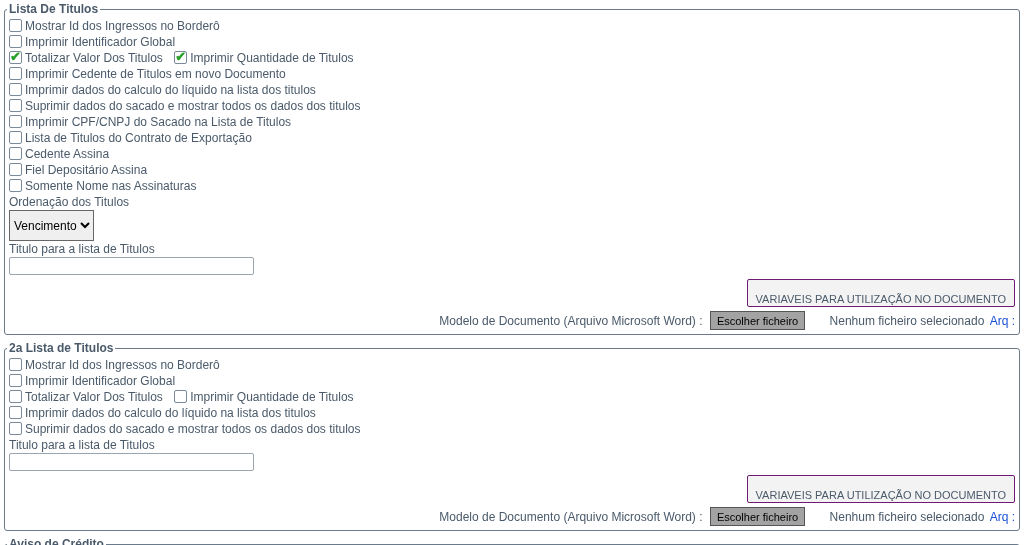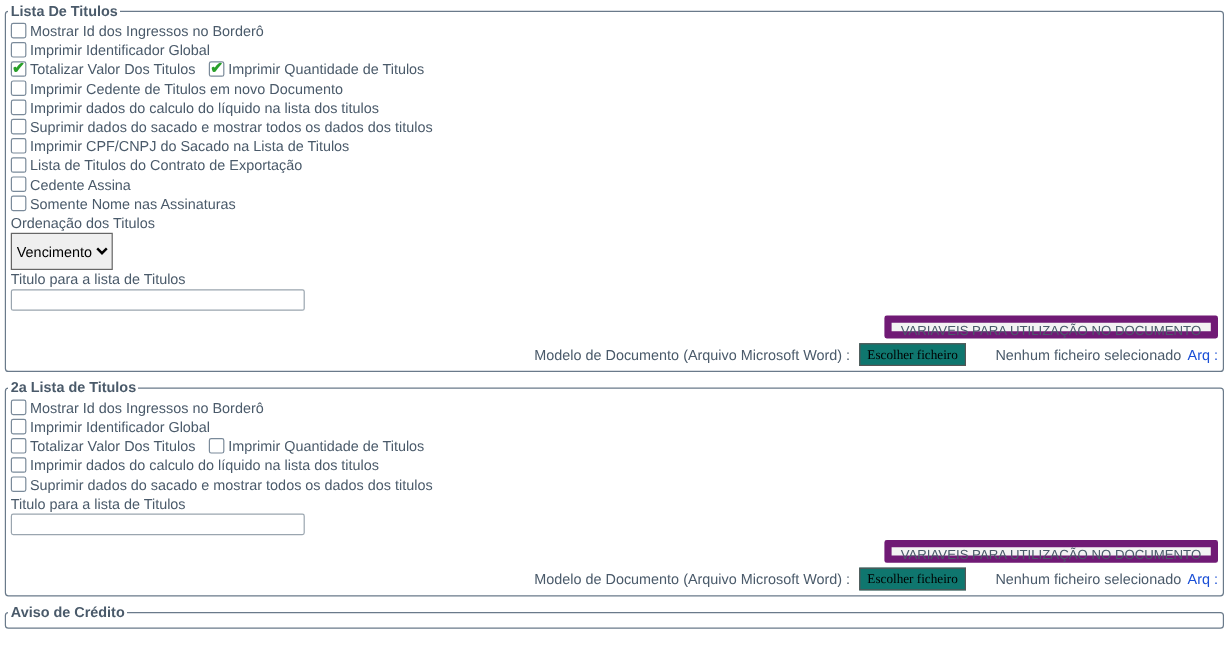--- a/index.html
+++ b/index.html
@@ -72,33 +72,33 @@
     font-size: 12px;
     border: 1px solid #9aa5af;
     border-radius: 2px;
     height: 18px;
     width: 245px;
     padding: 2px 4px;
   }
   .btn {
     font-family: inherit;
     font-size: 11px;
-    border: 6px solid #701a75;
+    border: 1px solid #701a75;
     background: #f3f3f3;
     color: #4a5a6a;
-    padding: 1px 8px;
+    padding: 13px 8px;
     border-radius: 2px;
     cursor: pointer;
     height: 19px;
   }
   .btn-file {
-    font-family: Liberation Serif, serif;
+    font-family: Liberation Sans, sans-serif;
     font-size: 11px;
     border: 1px solid #555;
-    background: #0f766e;
+    background: #a3a3a3;
     padding: 1px 6px;
     cursor: pointer;
     height: 19px;
   }
   .right-block {
     text-align: right;
     margin-top: 4px;
   }
   .file-row {
     text-align: right;
@@ -131,20 +131,21 @@
   <div class="row">
     <span class="inline"><span class="cb checked"></span><span class="lbl">Totalizar Valor Dos Titulos</span></span>
     <span class="inline"><span class="cb checked"></span><span class="lbl">Imprimir Quantidade de Titulos</span></span>
   </div>
   <div class="row"><span class="cb"></span><span class="lbl">Imprimir Cedente de Titulos em novo Documento</span></div>
   <div class="row"><span class="cb"></span><span class="lbl">Imprimir dados do calculo do líquido na lista dos titulos</span></div>
   <div class="row"><span class="cb"></span><span class="lbl">Suprimir dados do sacado e mostrar todos os dados dos titulos</span></div>
   <div class="row"><span class="cb"></span><span class="lbl">Imprimir CPF/CNPJ do Sacado na Lista de Titulos</span></div>
   <div class="row"><span class="cb"></span><span class="lbl">Lista de Titulos do Contrato de Exportação</span></div>
   <div class="row"><span class="cb"></span><span class="lbl">Cedente Assina</span></div>
+  <div class="row"><span class="cb"></span><span class="lbl">Fiel Depositário Assina</span></div>
   <div class="row"><span class="cb"></span><span class="lbl">Somente Nome nas Assinaturas</span></div>
 
   <div class="row"><span class="lbl">Ordenação dos Titulos</span></div>
   <div class="row">
     <select class="sel">
       <option>Vencimento</option>
     </select>
   </div>
   <div class="row"><span class="lbl">Titulo para a lista de Titulos</span></div>
   <div class="row"><input class="txt" type="text" style=""></div>

